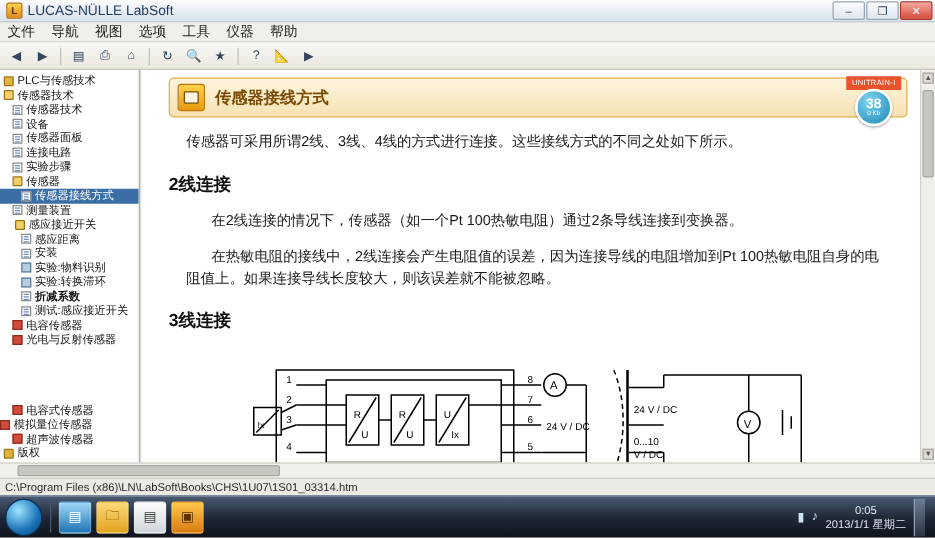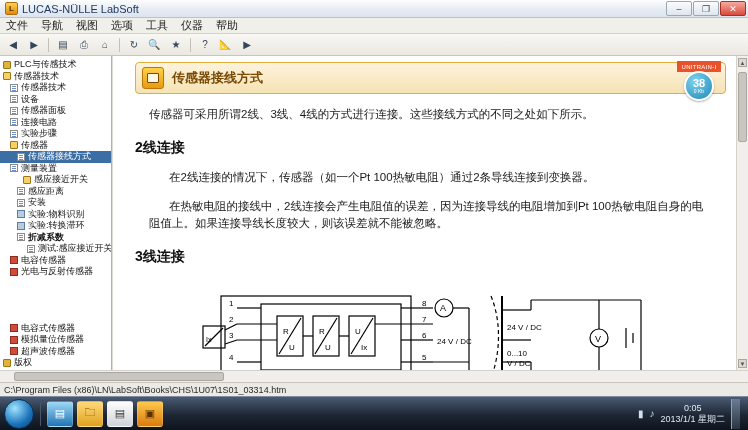--- a/index.html
+++ b/index.html
@@ -251,21 +251,21 @@
           <span>传感器</span>
         </div>
         <div class="tree-item sel" style="padding-left: 17px;">
           <span class="bullet ic-page"></span>
           <span>传感器接线方式</span>
         </div>
         <div class="tree-item" style="padding-left: 10px;">
           <span class="bullet ic-page"></span>
           <span>测量装置</span>
         </div>
-        <div class="tree-item" style="padding-left: 23px;">
+        <div class="tree-item" style="padding-left: 12px;">
           <span class="bullet ic-open"></span>
           <span>感应接近开关</span>
         </div>
         <div class="tree-item" style="padding-left: 17px;">
           <span class="bullet ic-page"></span>
           <span>感应距离</span>
         </div>
         <div class="tree-item" style="padding-left: 17px;">
           <span class="bullet ic-page"></span>
           <span>安装</span>
@@ -275,37 +275,37 @@
           <span>实验:物料识别</span>
         </div>
         <div class="tree-item" style="padding-left: 17px;">
           <span class="bullet ic-tool"></span>
           <span>实验:转换滞环</span>
         </div>
         <div class="tree-item" style="padding-left: 17px; font-weight: bold;">
           <span class="bullet ic-page"></span>
           <span>折减系数</span>
         </div>
-        <div class="tree-item" style="padding-left: 27px;">
+        <div class="tree-item" style="padding-left: 17px;">
           <span class="bullet ic-page"></span>
           <span>测试:感应接近开关</span>
         </div>
         <div class="tree-item" style="padding-left: 10px;">
           <span class="bullet ic-red"></span>
           <span>电容传感器</span>
         </div>
         <div class="tree-item" style="padding-left: 10px;">
           <span class="bullet ic-red"></span>
           <span>光电与反射传感器</span>
         </div>
         <div class="tree-item" style="padding-left: 10px; margin-top: 45px;">
           <span class="bullet ic-red"></span>
           <span>电容式传感器</span>
         </div>
-        <div class="tree-item" style="padding-left: 10px;">
+        <div class="tree-item" style="">
           <span class="bullet ic-red"></span>
           <span>模拟量位传感器</span>
         </div>
         <div class="tree-item" style="padding-left: 10px;">
           <span class="bullet ic-red"></span>
           <span>超声波传感器</span>
         </div>
         <div class="tree-item" style="padding-left: 3px;">
           <span class="bullet ic-book"></span>
           <span>版权</span>

